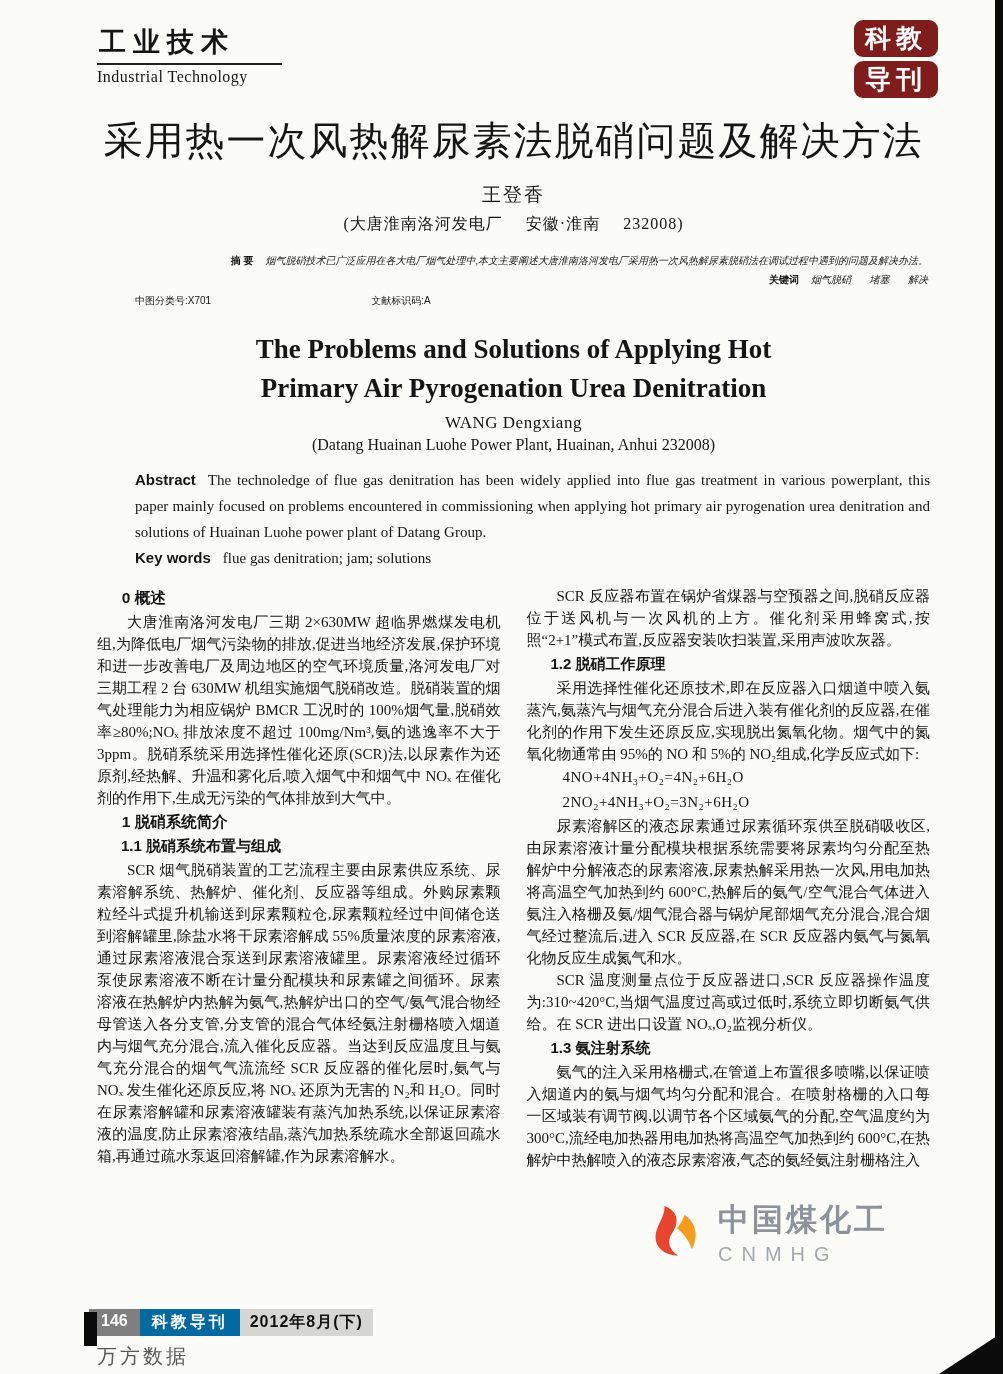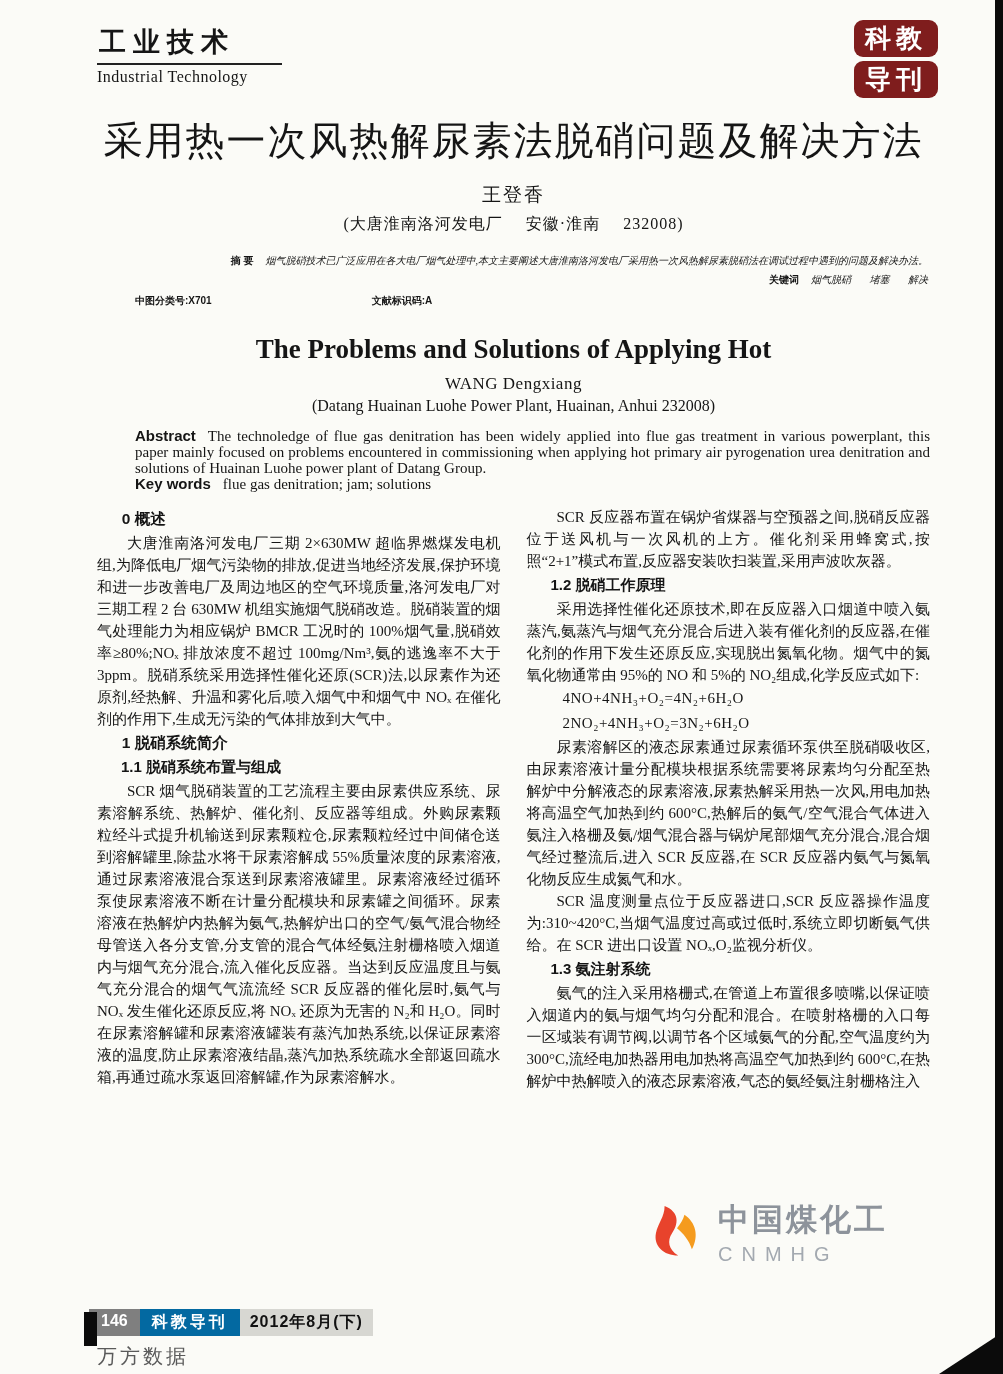--- a/index.html
+++ b/index.html
@@ -45,27 +45,27 @@
     font-weight:400; font-size:39px; letter-spacing:2px;
   }
   .author-cn { text-align:center; margin-top:14px; font-size:19px; letter-spacing:2px; }
   .affil-cn  { text-align:center; margin-top:6px;  font-size:16px; word-spacing:18px; letter-spacing:1px; }
 
   .meta-cn { margin:16px 2px 0 38px; font-size:10px; line-height:19px;text-align:right; }
   .meta-label { font-weight:bold; font-family:"Liberation Sans","DejaVu Sans",sans-serif; margin-right:12px; }
   .abstract-cn-text { font-style:italic; }
   .keywords-cn-text { font-style:italic; word-spacing:16px; }
   .clc-row { display:flex; gap:160px; margin-top:2px; }
-  .clc-row span { font-weight:bold; font-family:"Liberation Sans","DejaVu Sans",sans-serif; }
+  .clc-row span { font-weight:normal; font-family:"Liberation Sans","DejaVu Sans",sans-serif; }
 
   
   .title-en { text-align:center; margin-top:20px; font-weight:bold; font-size:27px; line-height:1.45; }
   .author-en { text-align:center; margin-top:5px; font-size:17px; letter-spacing:0.5px; }
   .affil-en  { text-align:center; margin-top:3px; font-size:16px; }
-  .meta-en { margin:13px 0 12px 38px; font-size:15px; line-height:16px; text-align:justify; }
+  .meta-en { margin:13px 0 12px 38px; font-size:15px; line-height:26px; text-align:justify; }
   .meta-en .meta-label { font-size:15px; }
 
   
   .body-cols { display:flex; gap:26px; margin-top:14px; }
   .col { width:404px; font-size:15px; line-height:22px; text-align:justify; }
   .col p.para { text-indent:2em; }
   .col .h1, .col .h2 {
     font-family:"Liberation Sans","DejaVu Sans",sans-serif;
     font-weight:bold; padding-left:1.6em; margin:2px 0;
   }
@@ -136,20 +136,21 @@
       <span class="meta-label">关键词</span><span class="keywords-cn-text">烟气脱硝 堵塞 解决</span>
     </div>
     <div class="clc-row">
       <span>中图分类号:X701</span>
       <span>文献标识码:A</span>
     </div>
   </div>
 
   <div class="title-en">
     <div>The Problems and Solutions of Applying Hot</div>
+    <div>Primary Air Pyrogenation Urea Denitration</div>
   </div>
   <div class="author-en">WANG Dengxiang</div>
   <div class="affil-en">(Datang Huainan Luohe Power Plant, Huainan, Anhui 232008)</div>
 
   <div class="meta-en">
     <div>
       <span class="meta-label sans">Abstract</span><span>The technoledge of flue gas denitration has been widely applied into flue gas treatment in various powerplant, this paper mainly focused on problems encountered in commissioning when applying hot primary air pyrogenation urea denitration and solutions of Huainan Luohe power plant of Datang Group.</span>
     </div>
     <div>
       <span class="meta-label sans">Key words</span><span>flue gas denitration; jam; solutions</span>

